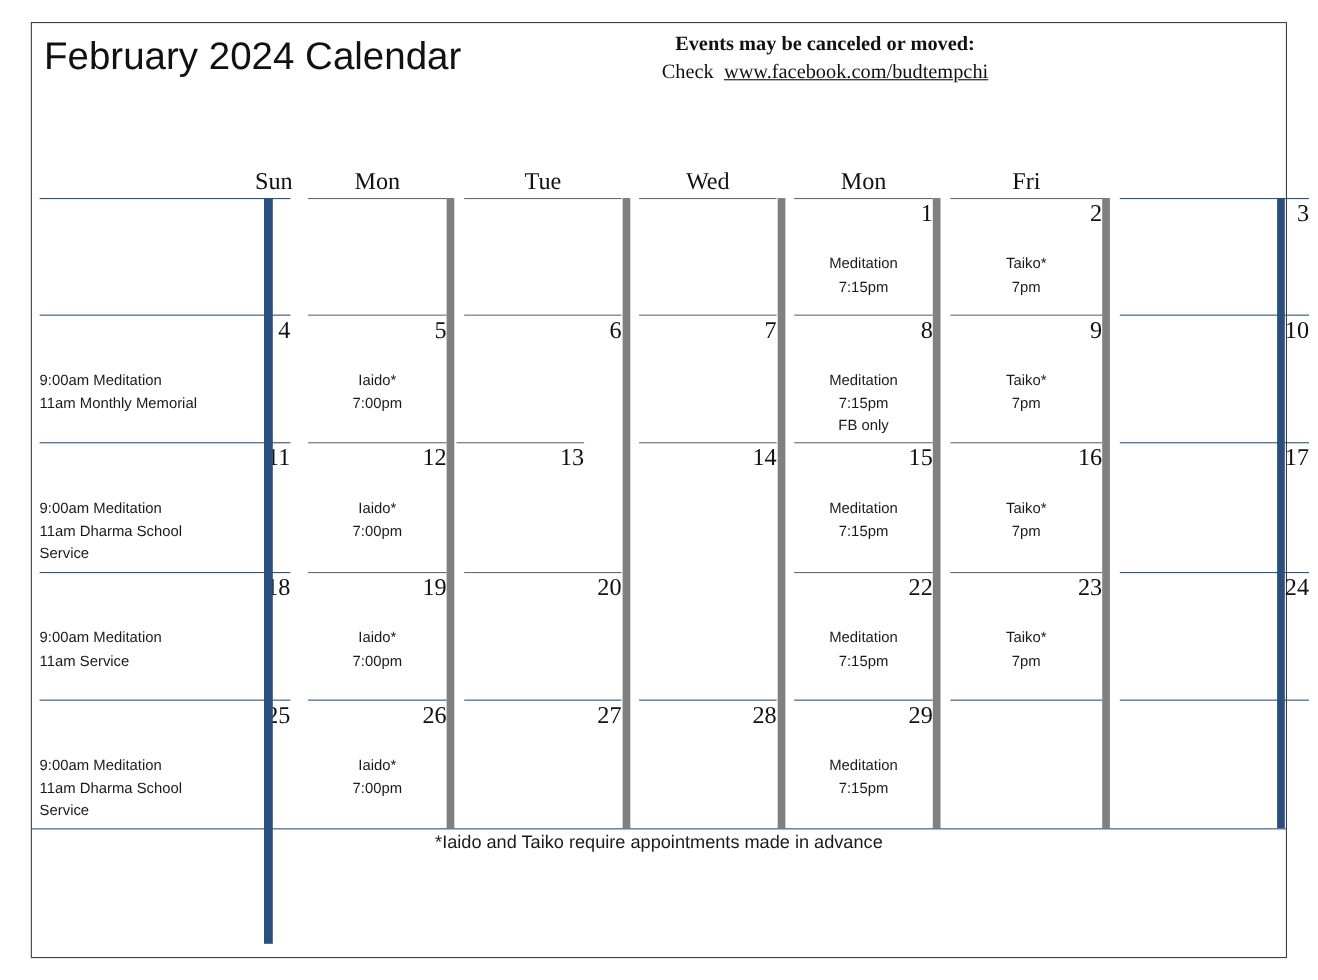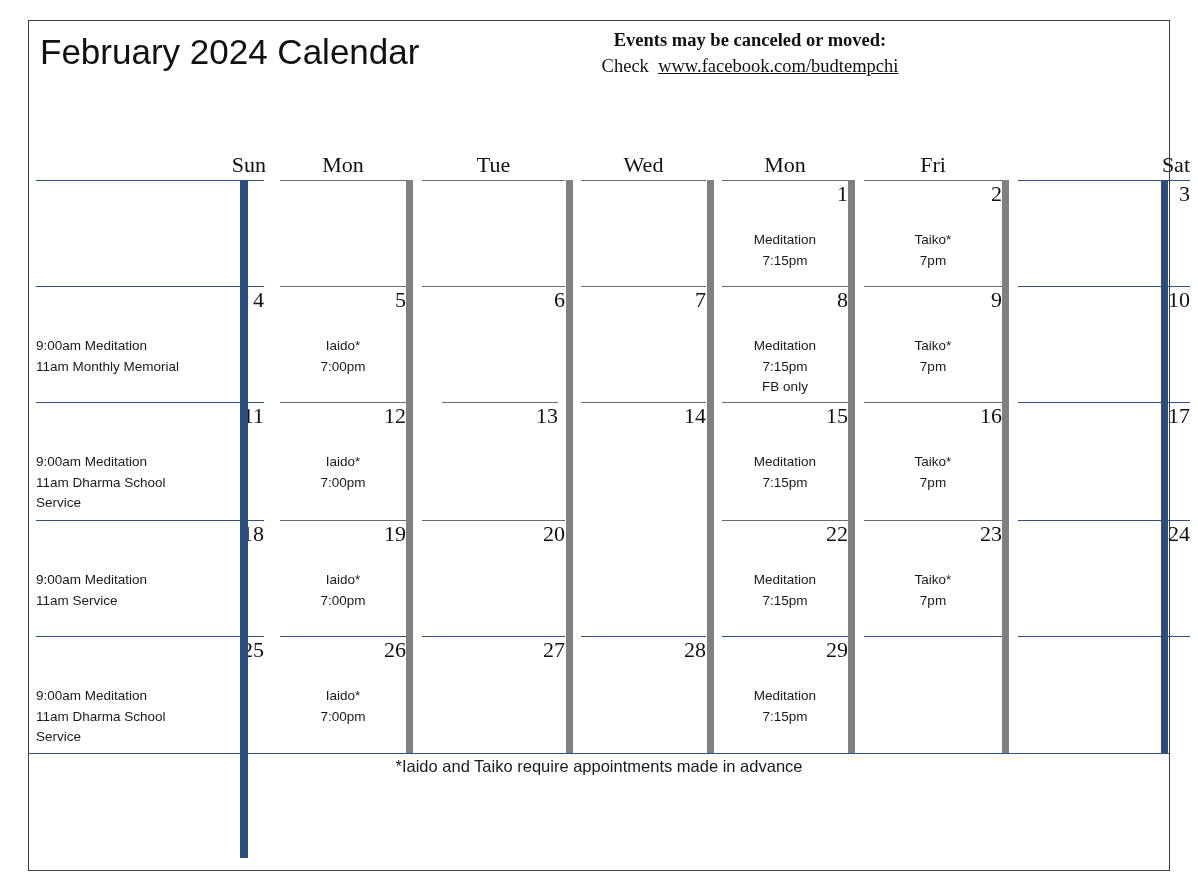--- a/index.html
+++ b/index.html
@@ -188,21 +188,20 @@
     </div>
   </div>
 
   <div class="dow-row">
       <div class="dow" style="left: 0px; width: 238px; text-align: right; padding-right: 6px;">Sun</div>
       <div class="dow" style="left: 244px; width: 142px;">Mon</div>
       <div class="dow" style="left: 386px; width: 159px;">Tue</div>
       <div class="dow" style="left: 545px; width: 141px;">Wed</div>
       <div class="dow" style="left: 686px; width: 142px;">Mon</div>
       <div class="dow" style="left: 828px; width: 154px;">Fri</div>
-      <div class="dow" style="left: 982px; width: 180px; text-align: right; padding-right: 8px;">Sat</div>
     </div>
 
   <div class="grid">
       <div class="week" style="top: 0px; height: 106px;">
         <div class="cell" style="left: 0px; width: 244px;">
           <div class="cell-top-rule blue"></div>
         </div>
         <div class="cell" style="left: 244px; width: 142px;">
           <div class="cell-top-rule"></div>
         </div>
@@ -291,21 +290,21 @@
           </div>
         </div>
         <div class="cell" style="left: 244px; width: 142px;">
           <div class="cell-top-rule"></div>
           <div class="daynum">12</div>
           <div class="events center">
             <div>Iaido*</div>
             <div>7:00pm</div>
           </div>
         </div>
-        <div class="cell" style="left: 406px; width: 132px;">
+        <div class="cell" style="left: 379px; width: 132px;">
           <div class="cell-top-rule"></div>
           <div class="daynum">13</div>
         </div>
         <div class="cell" style="left: 545px; width: 141px;">
           <div class="cell-top-rule"></div>
           <div class="daynum">14</div>
         </div>
         <div class="cell" style="left: 686px; width: 142px;">
           <div class="cell-top-rule"></div>
           <div class="daynum">15</div>

